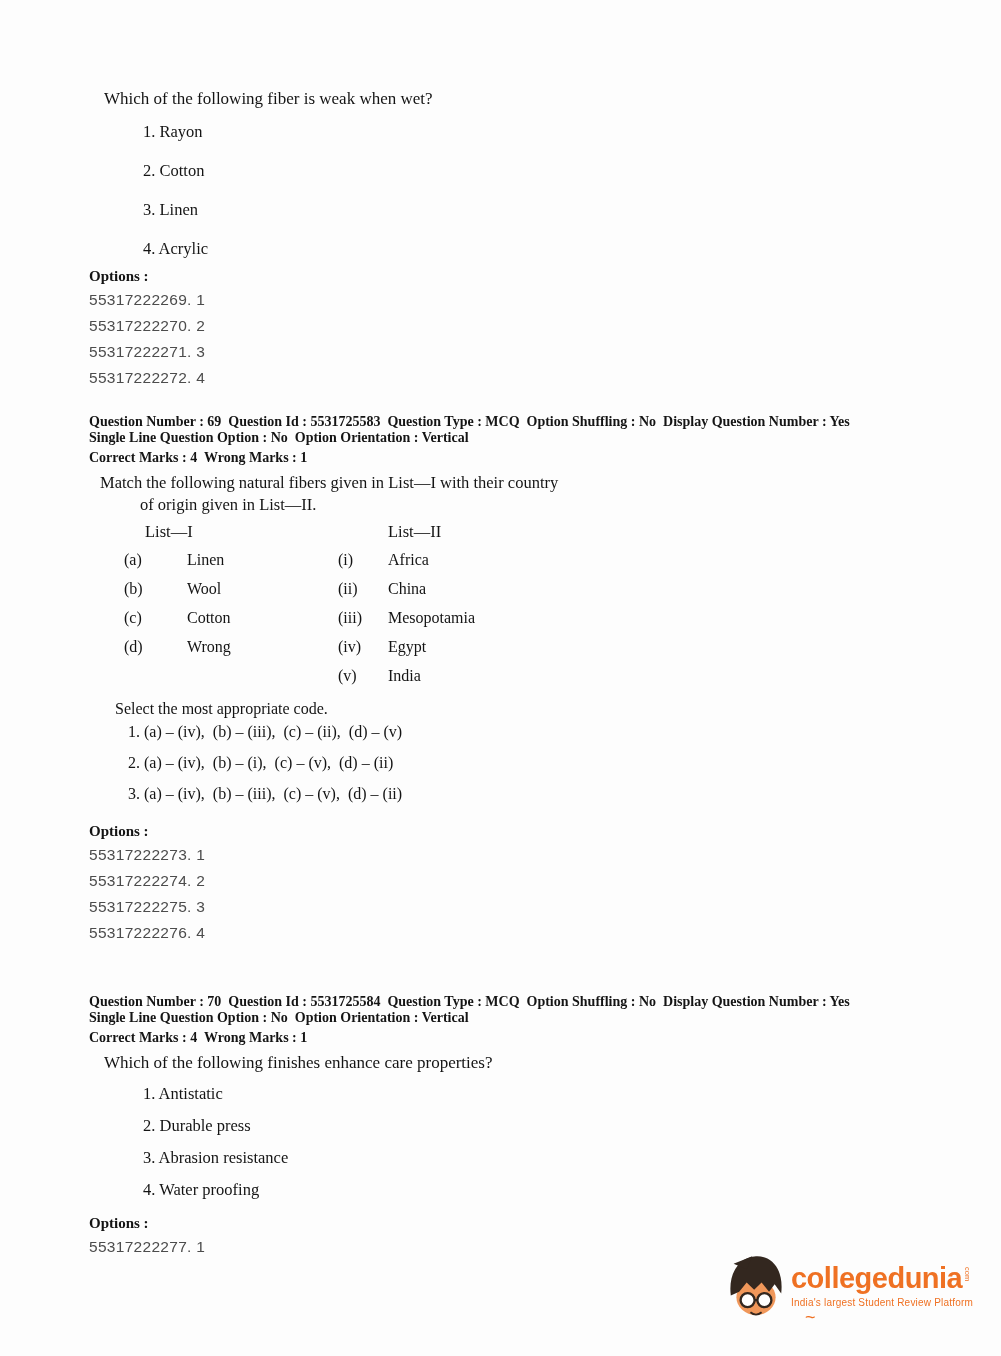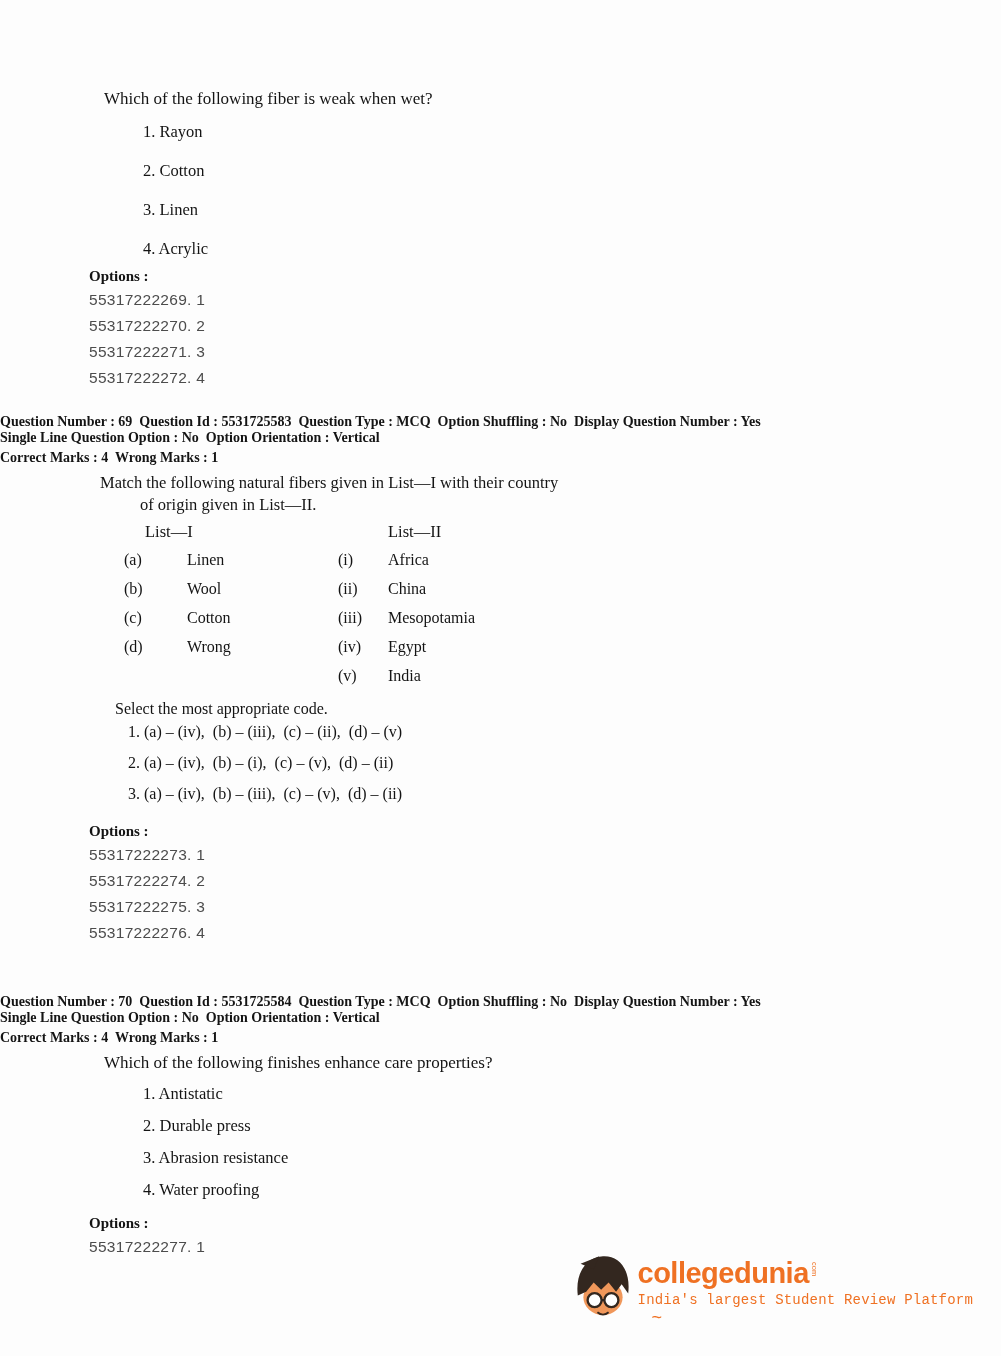--- a/index.html
+++ b/index.html
@@ -11,41 +11,41 @@
   .qtext{margin-left:104px;font-size:17px;line-height:22px;}
   .choices{margin-left:143px;margin-top:12px;}
   .choice{height:20px;font-size:16.5px;line-height:20px;}
   .gap-lg .choice{margin-bottom:19px;}
   .gap-lg .choice:last-child{margin-bottom:6px;}
   .gap-sm .choice{margin-bottom:12px;}
   .options-label{margin-left:89px;font-weight:bold;font-size:15px;line-height:22px;}
   .ids{margin-left:89px;}
   .id-line{height:26px;line-height:26px;font-family:"Liberation Sans",sans-serif;
            font-size:15.5px;color:#4c4c4c;letter-spacing:0.3px;}
-  .meta{width:890px;font-weight:bold;font-size:14px;line-height:16px;white-space:pre-wrap;}
+  .meta{margin-left:89px;width:890px;font-weight:bold;font-size:14px;line-height:16px;white-space:pre-wrap;}
   .marks{margin-top:4px;}
   .intro1{margin-left:100px;margin-top:6px;font-size:16.5px;line-height:22px;}
   .intro2{margin-left:140px;font-size:16.5px;line-height:22px;}
   .list-headers{position:relative;height:30px;margin-top:2px;font-size:16.5px;}
   .list-headers .lh1{position:absolute;left:145px;top:4px;}
   .list-headers .lh2{position:absolute;left:388px;top:4px;}
   .match-row{display:grid;grid-template-columns:63px 151px 50px auto;margin-left:124px;
              height:29px;font-size:16px;line-height:20px;}
   .select-line{margin-left:115px;font-size:16px;line-height:24px;margin-top:2px;}
   .codes{margin-left:128px;}
   .code-line{height:31px;line-height:22px;font-size:16px;white-space:pre-wrap;}
   .olabel2{margin-top:6px;}
   .brand{position:absolute;right:28px;bottom:34px;display:flex;align-items:flex-end;}
   .brand-text{margin-left:7px;}
   .brand-row{display:flex;align-items:flex-start;}
   .brand-name{font-family:"Liberation Sans",sans-serif;font-weight:bold;font-size:29px;
               color:#ef7123;line-height:32px;letter-spacing:-0.5px;}
   .brand-com{font-family:"Liberation Sans",sans-serif;font-size:7.5px;color:#ef7123;
              writing-mode:vertical-rl;margin-left:1px;margin-top:5px;}
-  .brand-tagline{font-family:Liberation Mono, monospace;font-size:14px;color:#ef7123;
+  .brand-tagline{font-family:Liberation Sans, sans-serif;font-size:10px;color:#ef7123;
                  margin-top:3px;letter-spacing:0.2px;}
   .brand-swoosh{font-family:"Liberation Sans",sans-serif;color:#ef7123;font-size:18px;
                 line-height:10px;margin-top:4px;margin-left:14px;}
 </style>
 </head>
 <body>
 
 <div class="page">
 
   <section class="sec" style="top:88px">

